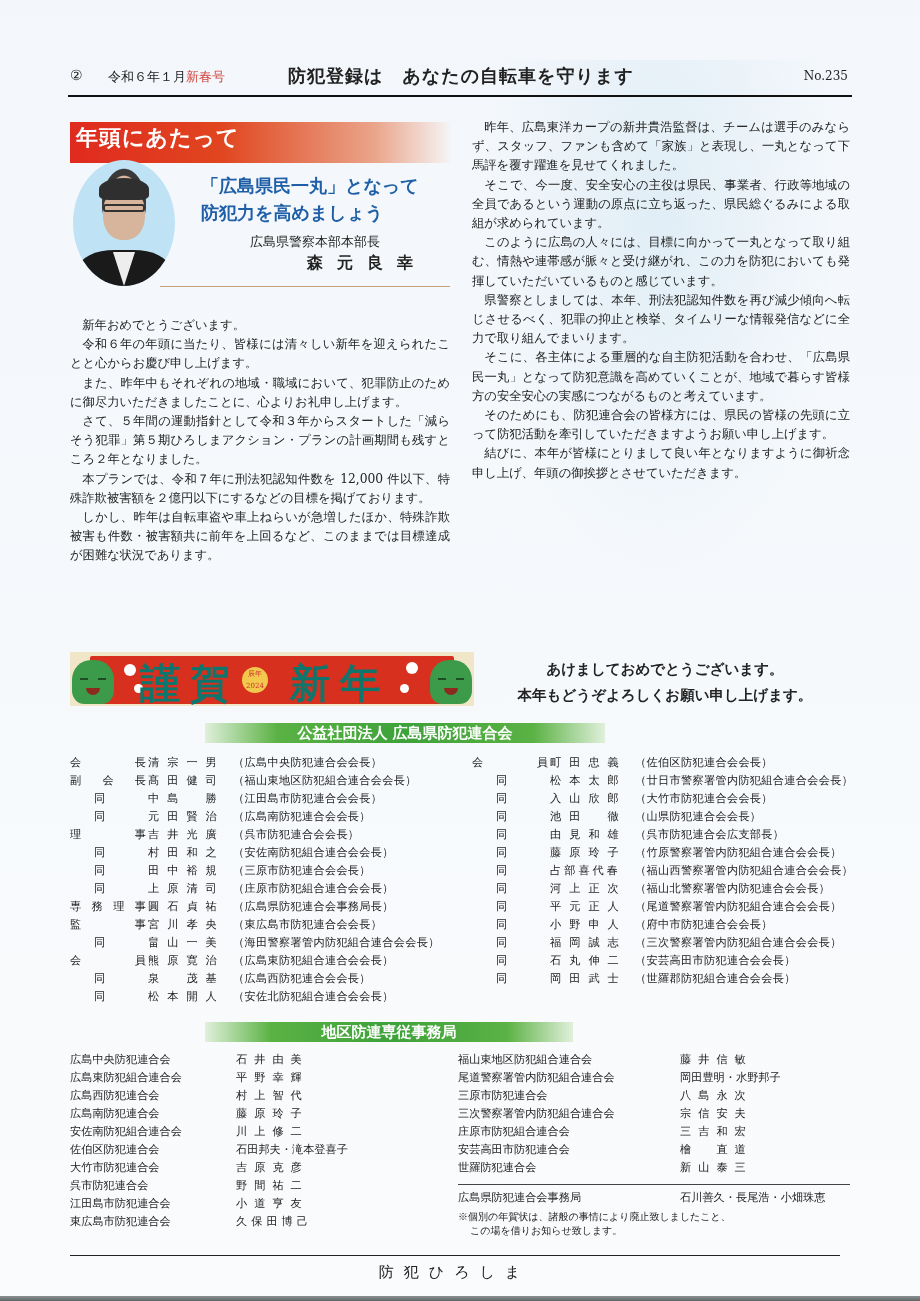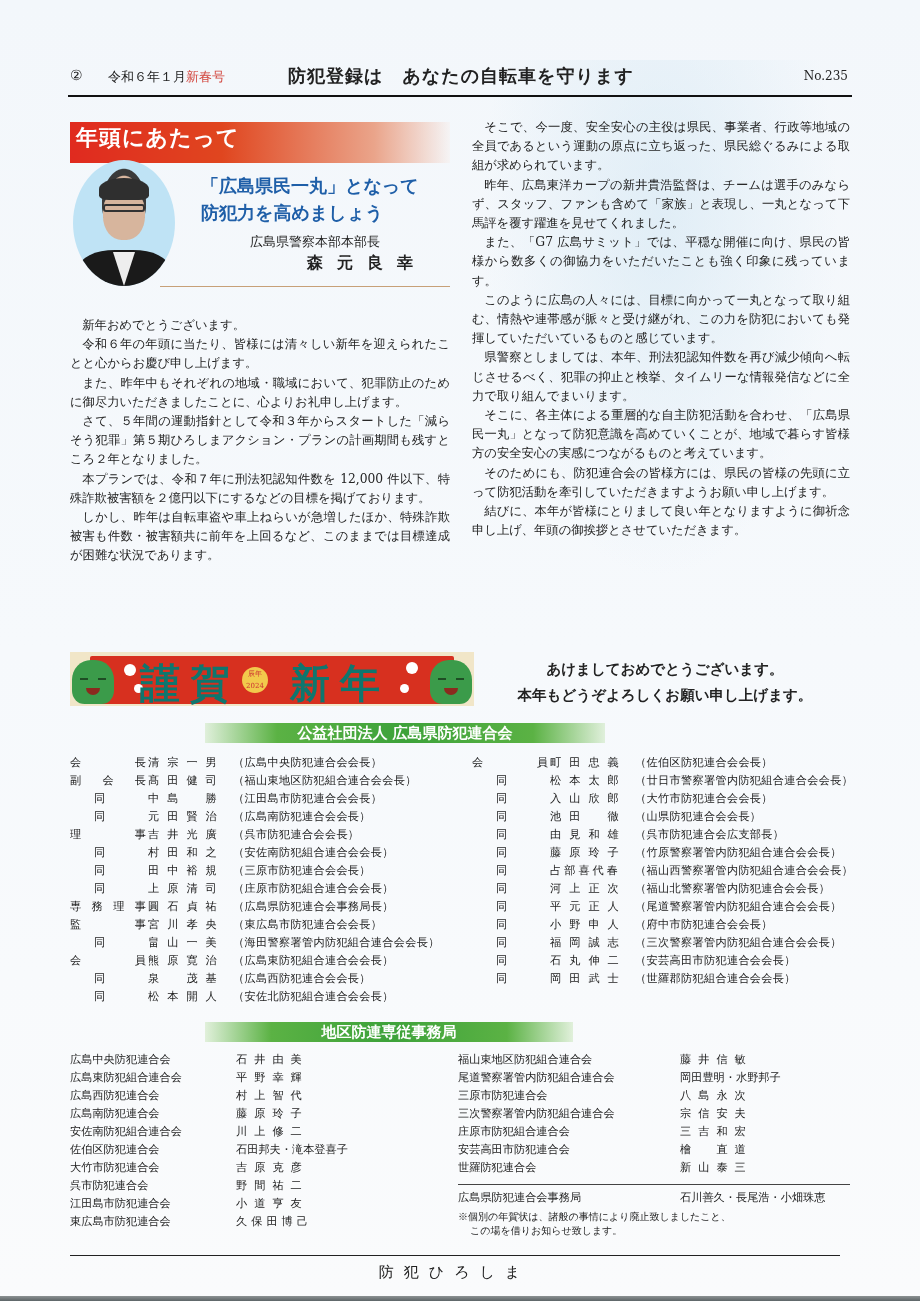--- a/index.html
+++ b/index.html
@@ -119,23 +119,22 @@
 
   <div class="body-col col-left">
     <p>新年おめでとうございます。</p>
     <p>令和６年の年頭に当たり、皆様には清々しい新年を迎えられたことと心からお慶び申し上げます。</p>
     <p>また、昨年中もそれぞれの地域・職域において、犯罪防止のために御尽力いただきましたことに、心よりお礼申し上げます。</p>
     <p>さて、５年間の運動指針として令和３年からスタートした「減らそう犯罪」第５期ひろしまアクション・プランの計画期間も残すところ２年となりました。</p>
     <p>本プランでは、令和７年に刑法犯認知件数を 12,000 件以下、特殊詐欺被害額を２億円以下にするなどの目標を掲げております。</p>
     <p>しかし、昨年は自転車盗や車上ねらいが急増したほか、特殊詐欺被害も件数・被害額共に前年を上回るなど、このままでは目標達成が困難な状況であります。</p>
   </div>
   <div class="body-col col-right">
+    <p>昨年、広島東洋カープの新井貴浩監督は、チームは選手のみならず、スタッフ、ファンも含めて「家族」と表現し、一丸となって下馬評を覆す躍進を見せてくれました。</p>
     <p>そこで、今一度、安全安心の主役は県民、事業者、行政等地域の全員であるという運動の原点に立ち返った、県民総ぐるみによる取組が求められています。</p>
-    <p>昨年、広島東洋カープの新井貴浩監督は、チームは選手のみならず、スタッフ、ファンも含めて「家族」と表現し、一丸となって下馬評を覆す躍進を見せてくれました。</p>
-    <p>また、「G7 広島サミット」では、平穏な開催に向け、県民の皆様から数多くの御協力をいただいたことも強く印象に残っています。</p>
     <p>このように広島の人々には、目標に向かって一丸となって取り組む、情熱や連帯感が脈々と受け継がれ、この力を防犯においても発揮していただいているものと感じています。</p>
     <p>県警察としましては、本年、刑法犯認知件数を再び減少傾向へ転じさせるべく、犯罪の抑止と検挙、タイムリーな情報発信などに全力で取り組んでまいります。</p>
     <p>そこに、各主体による重層的な自主防犯活動を合わせ、「広島県民一丸」となって防犯意識を高めていくことが、地域で暮らす皆様方の安全安心の実感につながるものと考えています。</p>
     <p>そのためにも、防犯連合会の皆様方には、県民の皆様の先頭に立って防犯活動を牽引していただきますようお願い申し上げます。</p>
     <p>結びに、本年が皆様にとりまして良い年となりますように御祈念申し上げ、年頭の御挨拶とさせていただきます。</p>
   </div>
 
   <div class="banner">
     <div class="red"></div>
     <div class="dragon" style="left:2px;top:8px;">

